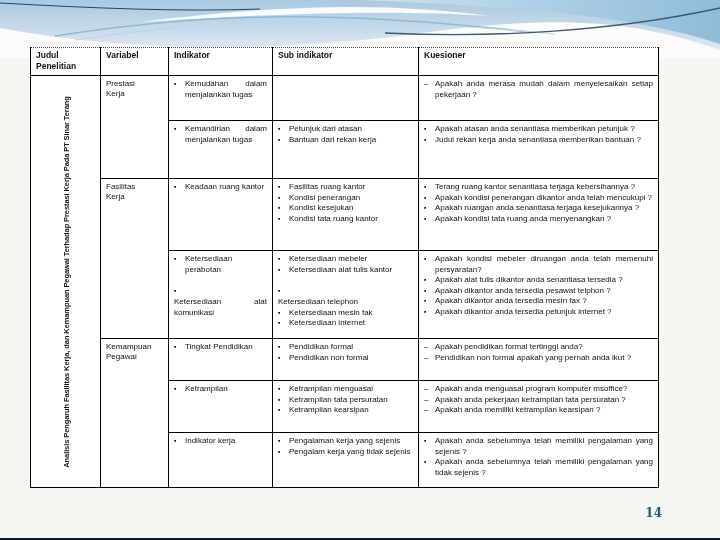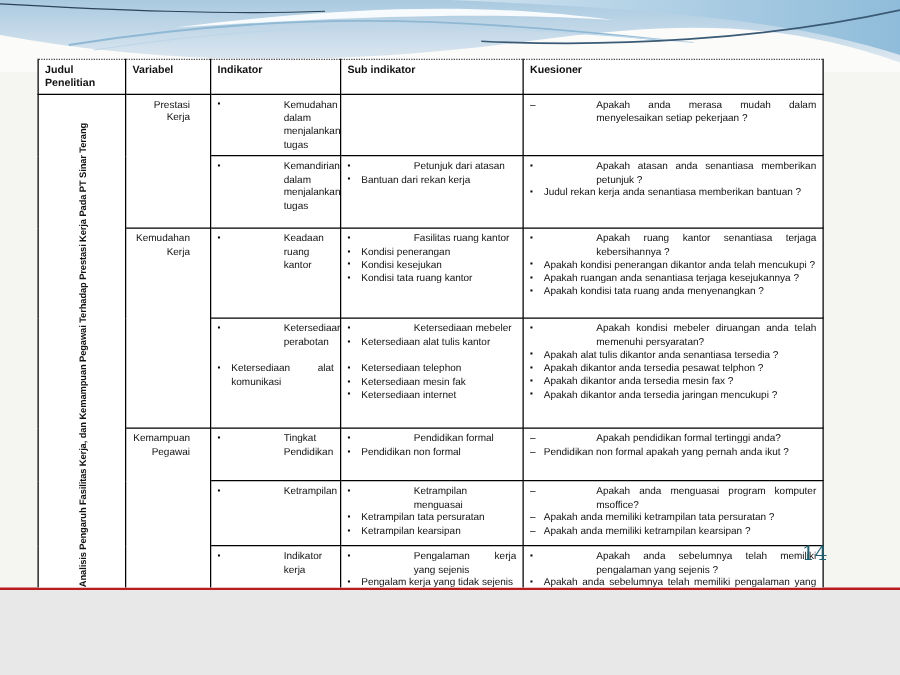--- a/index.html
+++ b/index.html
@@ -2,23 +2,23 @@
 <html><head>
 <meta charset="utf-8">
 <style>
   html,body{margin:0;padding:0;}
   body{
     width:720px;height:540px;
     font-family:"Liberation Sans",sans-serif;
     background:#e8e8e8;
   }
   .slide{
-    position:relative;width:720px;height:472px;overflow:hidden;
+    position:relative;width:720px;height:540px;overflow:hidden;
     background:#f5f5f2;
-    border-bottom:2px solid #b91c1c;
+    border-bottom:2px solid #0f172a;
     box-sizing:border-box;
   }
   .deco-top{position:absolute;left:0;top:0;width:720px;height:58px;z-index:0;}
   .deco-top svg{display:block;}
 
   .grid{
     position:absolute;left:30px;top:47px;z-index:2;
     width:628px;height:440px;
     border-collapse:collapse;table-layout:fixed;
     background:#ffffff;
@@ -40,33 +40,33 @@
   tr.h4{height:88px}tr.h5{height:42px}tr.h6{height:52px}tr.h7{height:55px}
 
   td.judul{position:relative;padding:0;}
   .vtext{
     position:absolute;left:50%;top:50%;
     width:406px;
     transform:translate(-50%,-50%) rotate(-90deg);
     font-weight:bold;font-size:7.5px;letter-spacing:-0.1px;
     white-space:nowrap;text-align:center;
   }
-  td.var{font-size:8px;line-height:1.3;padding-right:16px;text-align:right;}
+  td.var{font-size:8px;line-height:1.3;padding-right:16px;}
 
   .b{display:flex;align-items:flex-start;margin-top:0;}
-  .b:first-child{margin-top:0;gap:42px;}
-  .b.gap{margin-top:11px;}
+  .b:first-child{margin-top:0;}
+  .b.gap{margin-top:11px;flex-direction:column;}
   .m{flex:0 0 11px;width:11px;font-size:6.5px;line-height:10px;color:#000;}
   .m.dash{font-size:8px;line-height:9px;}
   .t{flex:1;text-align:justify;line-height:1.32;}
 
   .pagenum{
     position:absolute;right:58px;bottom:18px;z-index:2;
-    font-family:"DejaVu Serif",serif;font-weight:normal;
-    font-size:16px;color:#1f5f6f;
+    font-family:"DejaVu Serif",serif;font-weight:bold;
+    font-size:12px;color:#1f5f6f;
   }
 </style>
 </head>
 <body>
 
 <div class="slide">
 
   <div class="deco-top">
     <svg width="720" height="58" viewBox="0 0 720 58">
       <defs>
@@ -152,21 +152,21 @@
               <span class="t">Apakah atasan anda senantiasa memberikan petunjuk ?</span>
             </div>
           <div class="b">
               <span class="m">▪</span>
               <span class="t">Judul rekan kerja anda senantiasa memberikan bantuan ?</span>
             </div>
         </td>
       </tr>
 
       <tr class="h3">
-        <td class="var" rowspan="2">Kemudahan Kerja</td>
+        <td class="var" rowspan="2">Fasilitas Kerja</td>
         <td>
           <div class="b">
               <span class="m">▪</span>
               <span class="t">Keadaan ruang kantor</span>
             </div>
         </td>
         <td>
           <div class="b">
               <span class="m">▪</span>
               <span class="t">Fasilitas ruang kantor</span>
@@ -180,21 +180,21 @@
               <span class="t">Kondisi kesejukan</span>
             </div>
           <div class="b">
               <span class="m">▪</span>
               <span class="t">Kondisi tata ruang kantor</span>
             </div>
         </td>
         <td>
           <div class="b">
               <span class="m">▪</span>
-              <span class="t">Apakah ruang kantor senantiasa terjaga kebersihannya ?</span>
+              <span class="t">Terang ruang kantor senantiasa terjaga kebersihannya ?</span>
             </div>
           <div class="b">
               <span class="m">▪</span>
               <span class="t">Apakah kondisi penerangan dikantor anda telah mencukupi ?</span>
             </div>
           <div class="b">
               <span class="m">▪</span>
               <span class="t">Apakah ruangan anda senantiasa terjaga kesejukannya ?</span>
             </div>
           <div class="b">
@@ -249,21 +249,21 @@
           <div class="b">
               <span class="m">▪</span>
               <span class="t">Apakah dikantor anda tersedia pesawat telphon ?</span>
             </div>
           <div class="b">
               <span class="m">▪</span>
               <span class="t">Apakah dikantor anda tersedia mesin fax ?</span>
             </div>
           <div class="b">
               <span class="m">▪</span>
-              <span class="t">Apakah dikantor anda tersedia jaringan mencukupi ?</span>
+              <span class="t">Apakah dikantor anda tersedia petunjuk internet ?</span>
             </div>
         </td>
       </tr>
 
       <tr class="h5">
         <td class="var" rowspan="3">Kemampuan Pegawai</td>
         <td>
           <div class="b">
               <span class="m">▪</span>
               <span class="t">Tingkat Pendidikan</span>
@@ -312,21 +312,21 @@
               <span class="t">Ketrampilan kearsipan</span>
             </div>
         </td>
         <td>
           <div class="b">
               <span class="m dash">–</span>
               <span class="t">Apakah anda menguasai program komputer msoffice?</span>
             </div>
           <div class="b">
               <span class="m dash">–</span>
-              <span class="t">Apakah anda memiliki ketrampilan tata persuratan ?</span>
+              <span class="t">Apakah anda pekerjaan ketrampilan tata persuratan ?</span>
             </div>
           <div class="b">
               <span class="m dash">–</span>
               <span class="t">Apakah anda memiliki ketrampilan kearsipan ?</span>
             </div>
         </td>
       </tr>
 
       <tr class="h7">
         <td>

